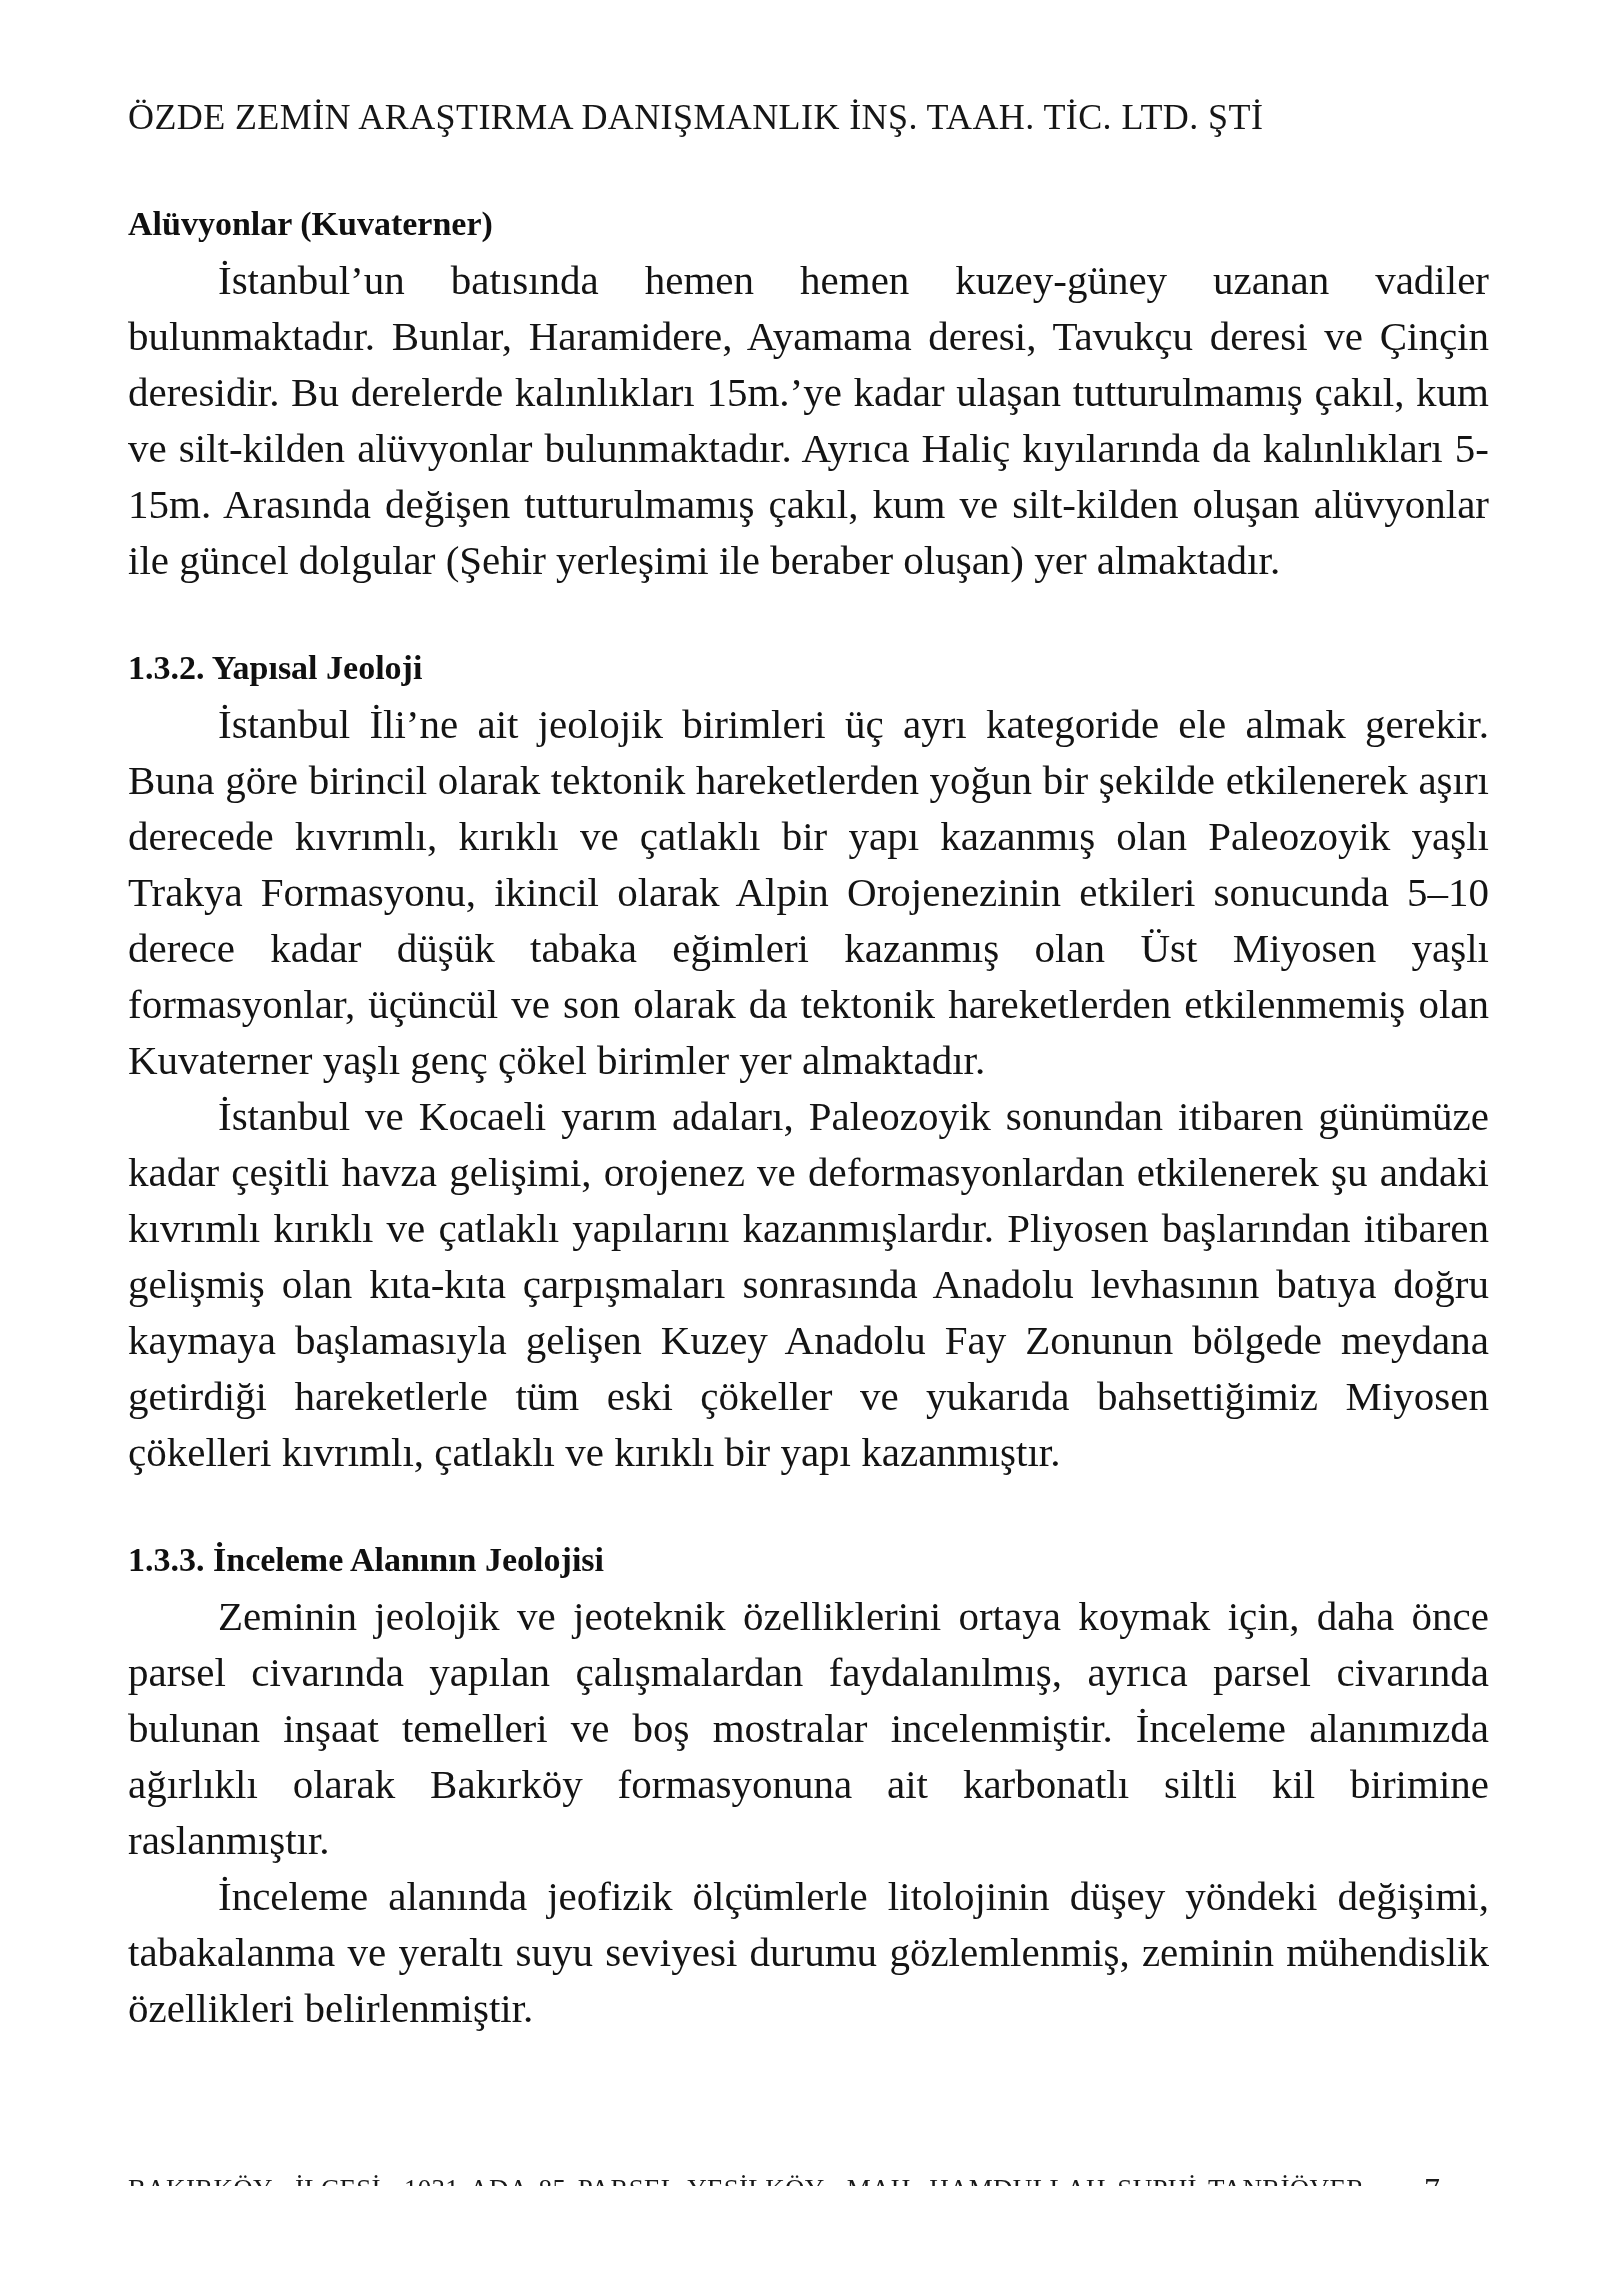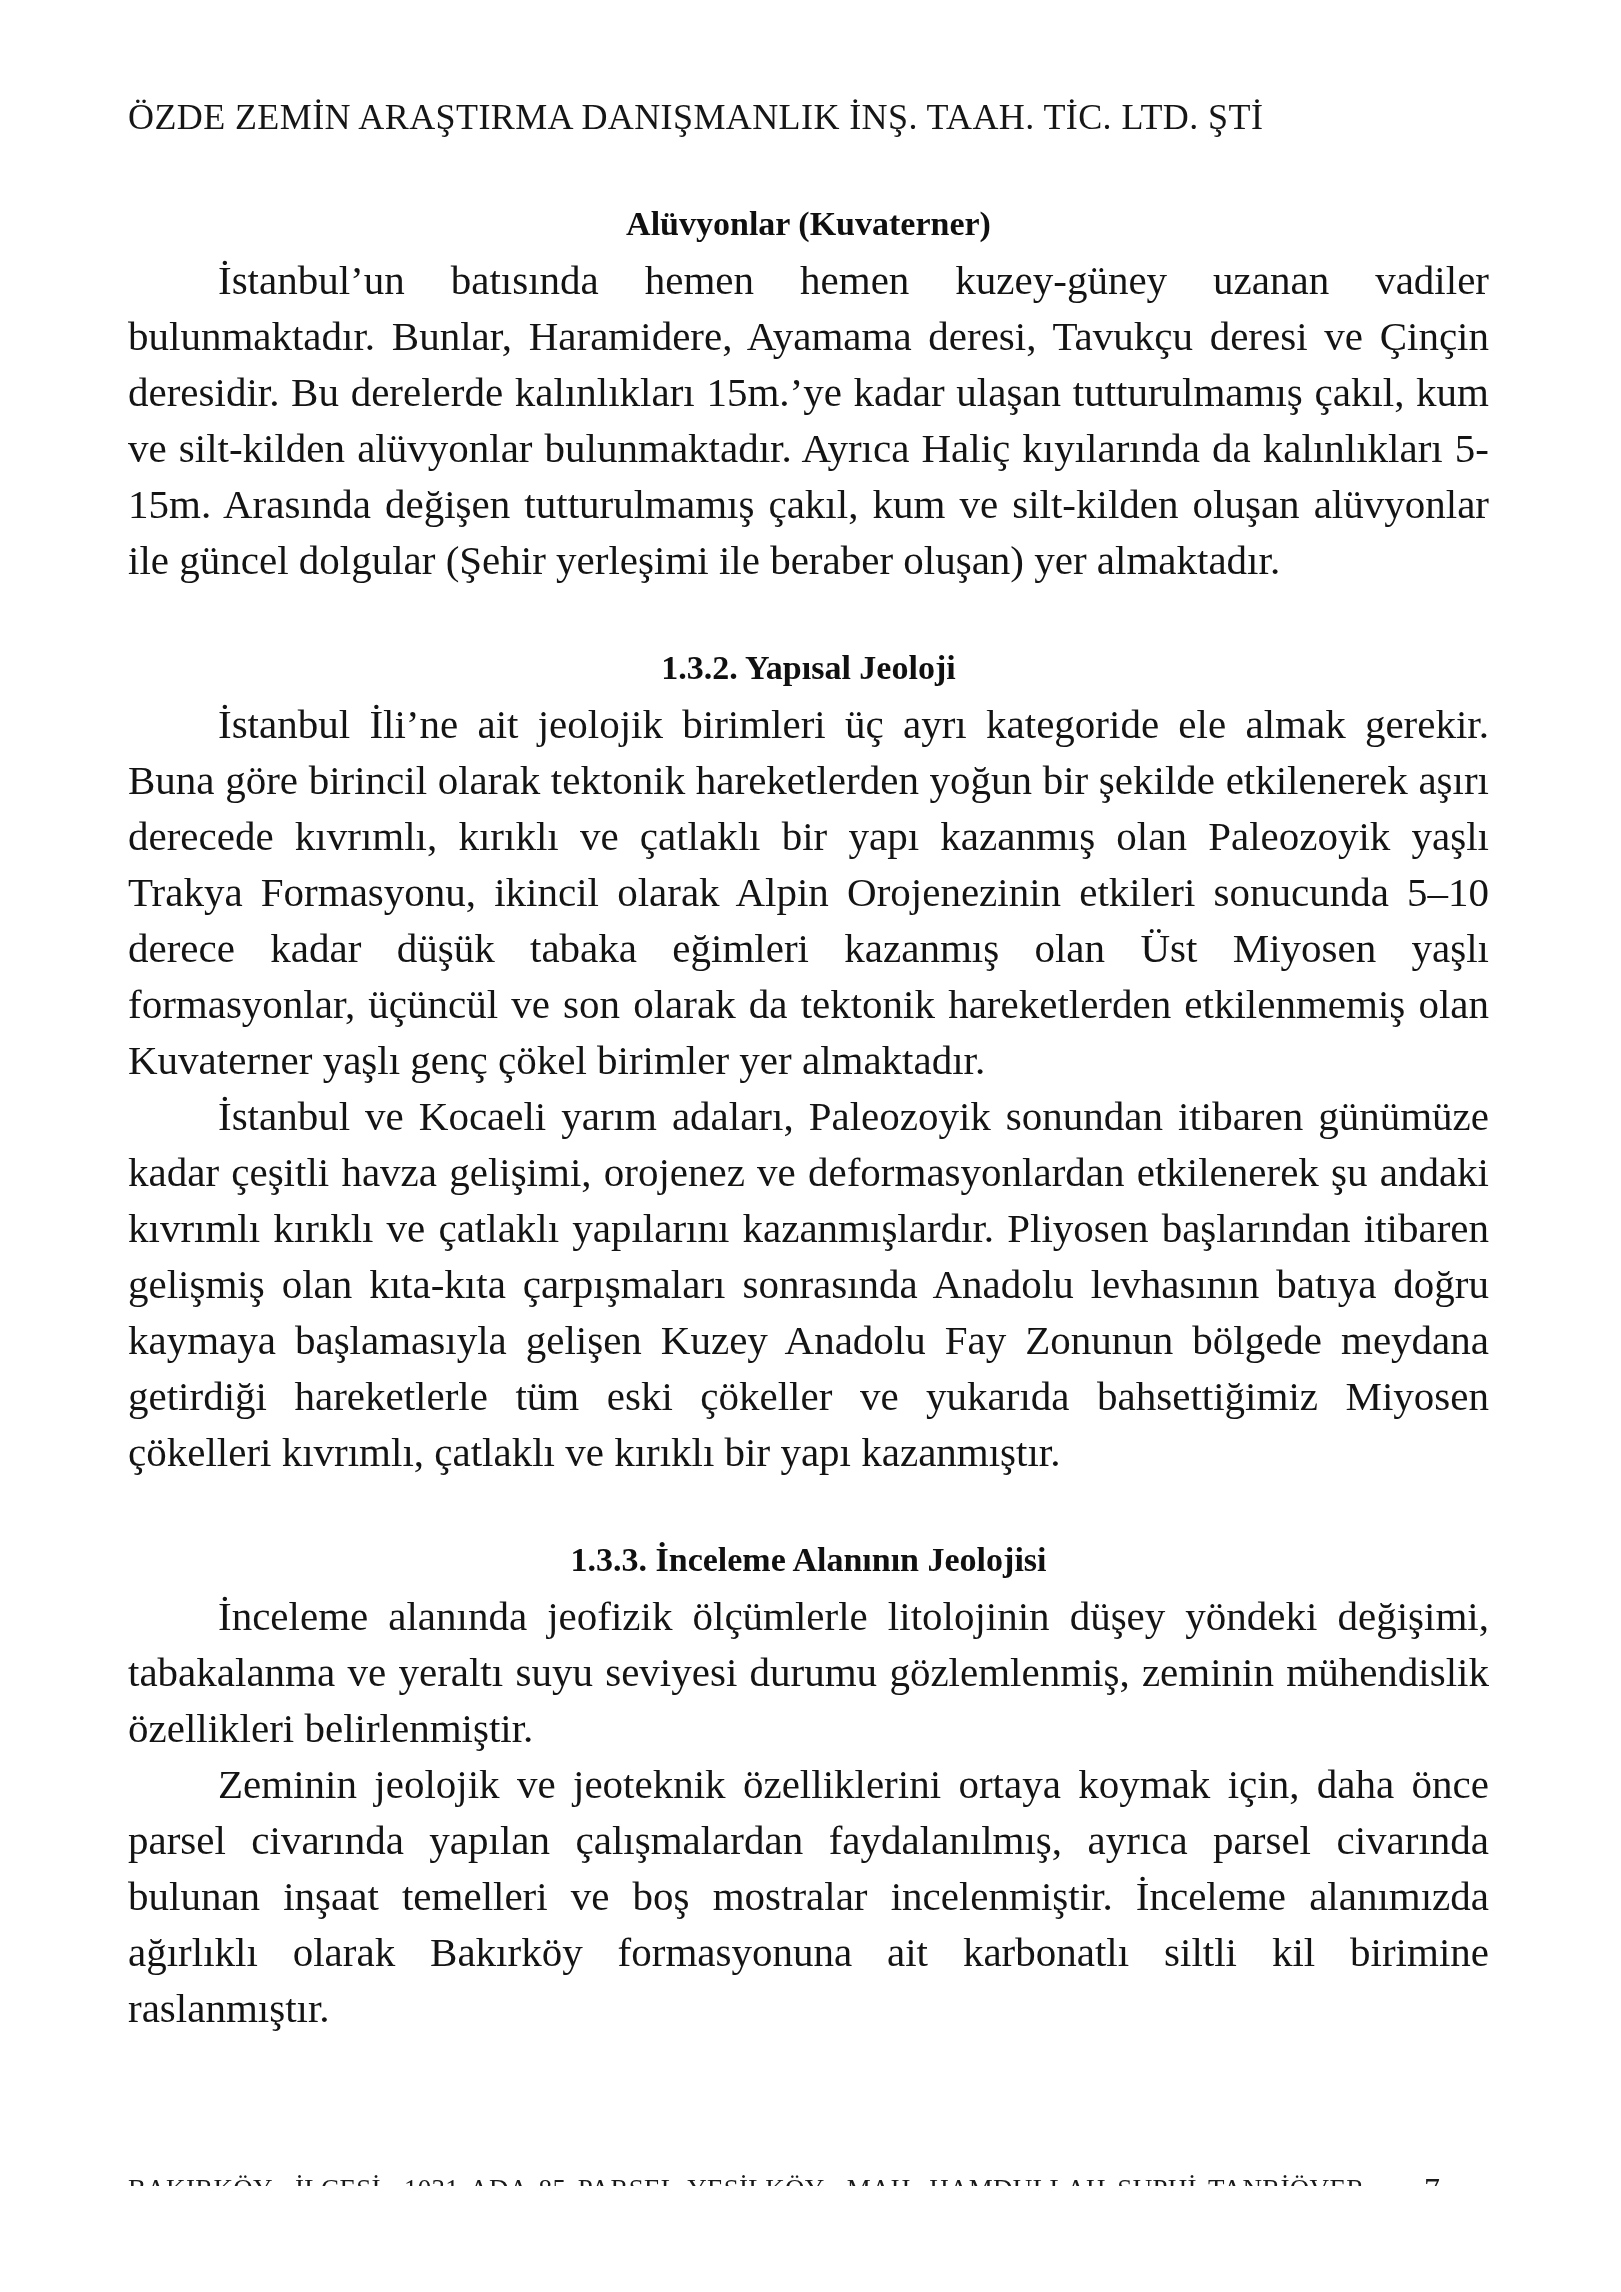--- a/index.html
+++ b/index.html
@@ -26,21 +26,20 @@
     letter-spacing: 0.4px;
     white-space: nowrap;
     color: #161616;
   }
   h2.doc-heading {
     font-size: 34px;
     line-height: 56px;
     font-weight: bold;
     margin: 0;
     color: #101010;
-    text-align: center;
   }
   h2.first-heading {
     margin-top: 56px;
   }
   h2.spaced-heading {
     margin-top: 52px;
   }
   p.doc-para {
     font-size: 41px;
     line-height: 56px;
@@ -87,22 +86,22 @@
     </section>
 
     <section>
       <h2 class="doc-heading spaced-heading">1.3.2. Yapısal Jeoloji</h2>
       <p class="doc-para">İstanbul İli’ne ait jeolojik birimleri üç ayrı kategoride ele almak gerekir. Buna göre birincil olarak tektonik hareketlerden yoğun bir şekilde etkilenerek aşırı derecede kıvrımlı, kırıklı ve çatlaklı bir yapı kazanmış olan Paleozoyik yaşlı Trakya Formasyonu, ikincil olarak Alpin Orojenezinin etkileri sonucunda 5–10 derece kadar düşük tabaka eğimleri kazanmış olan Üst Miyosen yaşlı formasyonlar, üçüncül ve son olarak da tektonik hareketlerden etkilenmemiş olan Kuvaterner yaşlı genç çökel birimler yer almaktadır.</p>
       <p class="doc-para">İstanbul ve Kocaeli yarım adaları, Paleozoyik sonundan itibaren günümüze kadar çeşitli havza gelişimi, orojenez ve deformasyonlardan etkilenerek şu andaki kıvrımlı kırıklı ve çatlaklı yapılarını kazanmışlardır. Pliyosen başlarından itibaren gelişmiş olan kıta-kıta çarpışmaları sonrasında Anadolu levhasının batıya doğru kaymaya başlamasıyla gelişen Kuzey Anadolu Fay Zonunun bölgede meydana getirdiği hareketlerle tüm eski çökeller ve yukarıda bahsettiğimiz Miyosen çökelleri kıvrımlı, çatlaklı ve kırıklı bir yapı kazanmıştır.</p>
     </section>
 
     <section>
       <h2 class="doc-heading spaced-heading">1.3.3. İnceleme Alanının Jeolojisi</h2>
+      <p class="doc-para">Zeminin jeolojik ve jeoteknik özelliklerini ortaya koymak için, daha önce parsel civarında yapılan çalışmalardan faydalanılmış, ayrıca parsel civarında bulunan inşaat temelleri ve boş mostralar incelenmiştir. İnceleme alanımızda ağırlıklı olarak Bakırköy formasyonuna ait karbonatlı siltli kil birimine raslanmıştır.</p>
       <p class="doc-para">İnceleme alanında jeofizik ölçümlerle litolojinin düşey yöndeki değişimi, tabakalanma ve yeraltı suyu seviyesi durumu gözlemlenmiş, zeminin mühendislik özellikleri belirlenmiştir.</p>
-      <p class="doc-para">Zeminin jeolojik ve jeoteknik özelliklerini ortaya koymak için, daha önce parsel civarında yapılan çalışmalardan faydalanılmış, ayrıca parsel civarında bulunan inşaat temelleri ve boş mostralar incelenmiştir. İnceleme alanımızda ağırlıklı olarak Bakırköy formasyonuna ait karbonatlı siltli kil birimine raslanmıştır.</p>
     </section>
 
   </div>
 
   <div class="doc-footer">
     <span class="footer-text">BAKIRKÖY  İLÇESİ  1031 ADA 85 PARSEL YEŞİLKÖY  MAH. HAMDULLAH SUPHİ TANRİÖVER SOKAK  NO:1</span>
     <span class="page-number">7</span>
   </div>
 </div>
 

